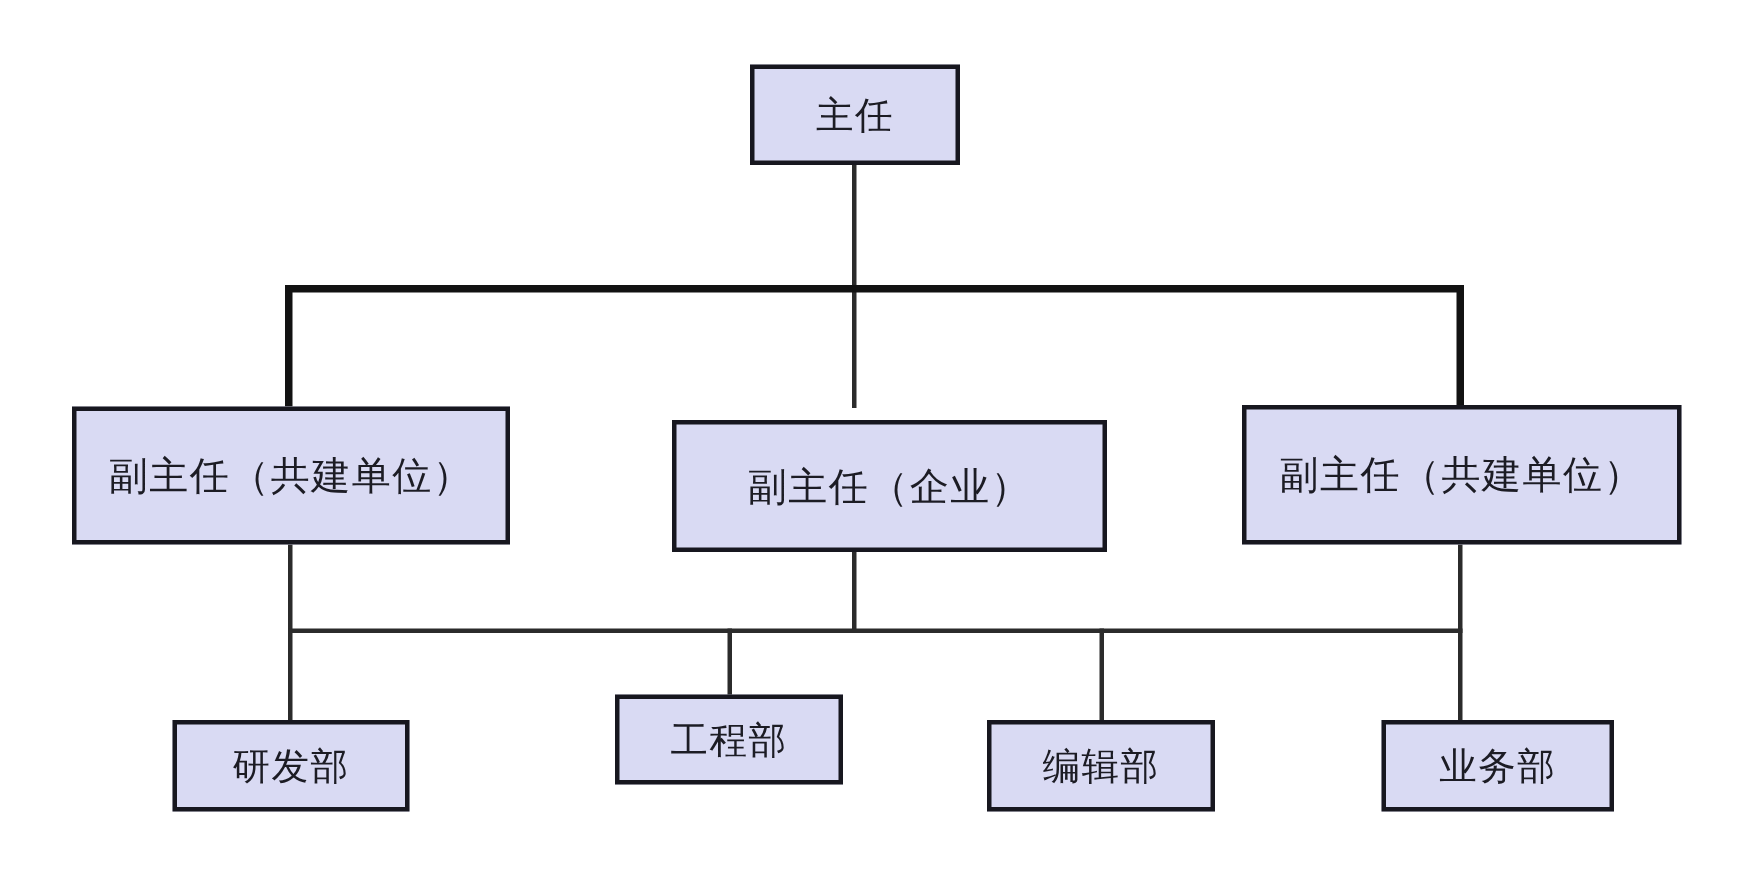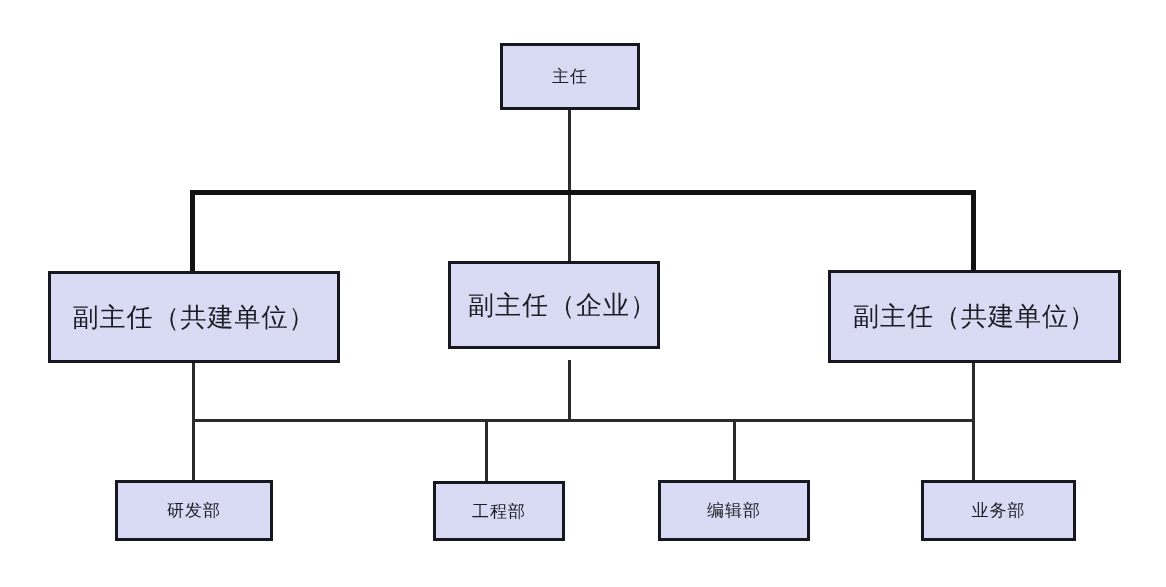--- a/index.html
+++ b/index.html
@@ -17,40 +17,40 @@
   }
   .node {
     position: absolute;
     box-sizing: border-box;
     background: #d9daf3;
     border: 3px solid #17171f;
     display: flex;
     align-items: center;
     justify-content: center;
     color: #1c1c24;
-    font-size: 17px;
+    font-size: 25px;
     font-weight: 400;
     letter-spacing: 1px;
     white-space: nowrap;
   }
   .line {
     position: absolute;
     background: #2b2b2b;
   }
   .line.thick {
     background: #121212;
   }
 
   
   .node-root   { left: 500px; top: 43px;  width: 140px; height: 67px; }
   .node-d1     { left: 48px;  top: 271px; width: 292px; height: 92px; font-size: 26px; }
-  .node-d2     { left: 448px; top: 261px; width: 212px; height: 88px; font-size: 26px; justify-content: flex-end; }
+  .node-d2     { left: 448px; top: 280px; width: 290px; height: 88px; font-size: 26px; }
   .node-d3     { left: 828px; top: 270px; width: 293px; height: 93px; font-size: 26px; }
   .node-b1     { left: 115px; top: 480px; width: 158px; height: 61px; }
-  .node-b2     { left: 410px; top: 481px; width: 132px; height: 60px; margin-left: 23px; }
+  .node-b2     { left: 410px; top: 463px; width: 152px; height: 60px; }
   .node-b3     { left: 658px; top: 480px; width: 152px; height: 61px; align-items: center; }
   .node-b4     { left: 896px; top: 480px; width: 155px; height: 61px; margin-left: 25px; }
 
   
   .ln-root-v   { left: 568px; top: 110px; width: 3px;   height: 162px; }
   .ln-t1-h     { left: 190px; top: 190px; width: 786px; height: 5px; }
   .ln-t1-lv    { left: 190px; top: 190px; width: 5px;   height: 81px; }
   .ln-t1-rv    { left: 971px; top: 190px; width: 5px;   height: 80px; }
   .ln-d1-v     { left: 192px; top: 363px; width: 3px;   height: 117px; }
   .ln-d2-v     { left: 568px; top: 360px; width: 3px;   height: 61px; }

